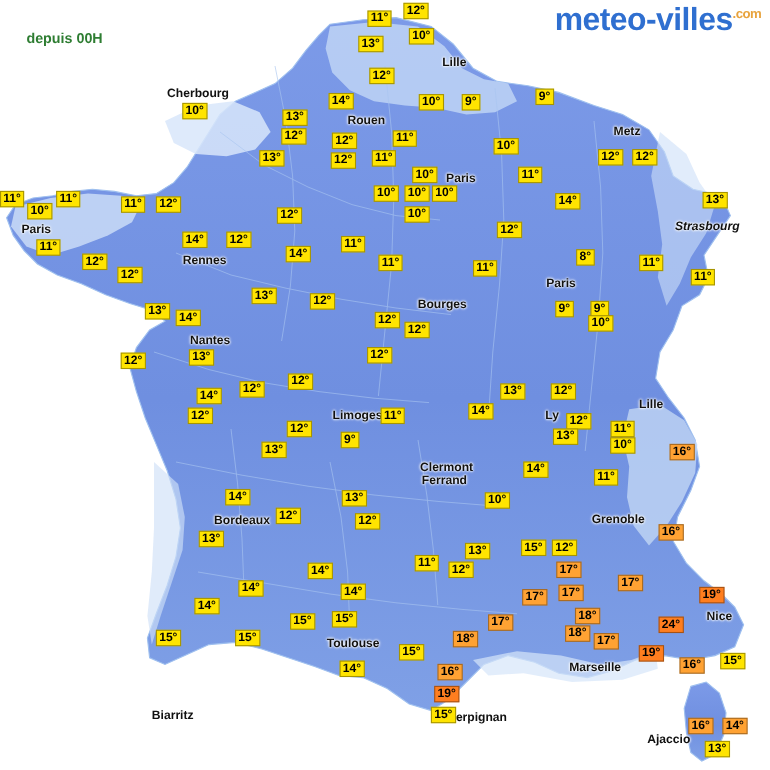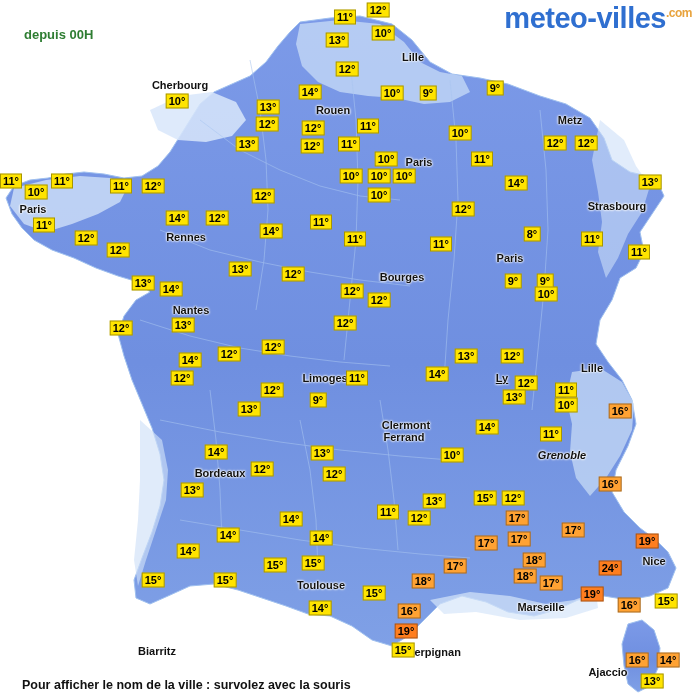--- a/index.html
+++ b/index.html
@@ -150,30 +150,30 @@
 
 
   <div id="cities-layer">
       <div class="city" style="left: 180px; top: 85px;">Cherbourg</div>
       <div class="city" style="left: 413px; top: 57px;">Lille</div>
       <div class="city" style="left: 333px; top: 110px;">Rouen</div>
       <div class="city" style="left: 570px; top: 120px;">Metz</div>
       <div class="city" style="left: 419px; top: 162px;">Paris</div>
       <div class="city" style="left: 33px; top: 209px;">Paris</div>
       <div class="city" style="left: 186px; top: 237px;">Rennes</div>
-      <div class="city" style="left: 617px; top: 206px;">Strasbourg</div>
+      <div class="city" style="left: 643px; top: 206px; font-style: italic;">Strasbourg</div>
       <div class="city" style="left: 402px; top: 277px; text-align: right;">Bourges</div>
       <div class="city" style="left: 510px; top: 258px;">Paris</div>
       <div class="city" style="left: 191px; top: 310px;">Nantes</div>
       <div class="city" style="left: 325px; top: 378px;">Limoges</div>
       <div class="city" style="left: 592px; top: 368px;">Lille</div>
-      <div class="city" style="left: 502px; top: 378px; text-decoration: underline;">Ly</div>
+      <div class="city" style="left: 502px; top: 378px;">Ly</div>
       <div class="city" style="left: 406px; top: 425px;">Clermont</div>
       <div class="city" style="left: 404px; top: 437px;">Ferrand</div>
-      <div class="city" style="left: 562px; top: 455px; font-style: italic;">Grenoble</div>
+      <div class="city" style="left: 562px; top: 472px;">Grenoble</div>
       <div class="city" style="left: 220px; top: 473px;">Bordeaux</div>
       <div class="city" style="left: 541px; top: 607px;">Marseille</div>
       <div class="city" style="left: 654px; top: 561px;">Nice</div>
       <div class="city" style="left: 321px; top: 585px;">Toulouse</div>
       <div class="city" style="left: 157px; top: 603px; margin-top: 48px;">Biarritz</div>
       <div class="city" style="left: 434px; top: 652px;">Perpignan</div>
       <div class="city" style="left: 608px; top: 672px;">Ajaccio</div>
     </div>
   <div id="temps-layer">
       <div class="temp t-yellow" style="left: 345px; top: 17px;">11°</div>
@@ -290,14 +290,13 @@
       <div class="temp t-deep" style="left: 592px; top: 594px;">19°</div>
       <div class="temp t-orange" style="left: 629px; top: 605px;">16°</div>
       <div class="temp t-yellow" style="left: 666px; top: 601px;">15°</div>
       <div class="temp t-deep" style="left: 406px; top: 631px;">19°</div>
       <div class="temp t-yellow" style="left: 403px; top: 650px;">15°</div>
       <div class="temp t-orange" style="left: 637px; top: 660px;">16°</div>
       <div class="temp t-orange" style="left: 668px; top: 660px;">14°</div>
       <div class="temp t-yellow" style="left: 652px; top: 681px;">13°</div>
     </div>
 
-  <div class="footer">Pour afficher le nom de la ville : survolez avec la souris</div>
 </div>
 
 </body></html>

